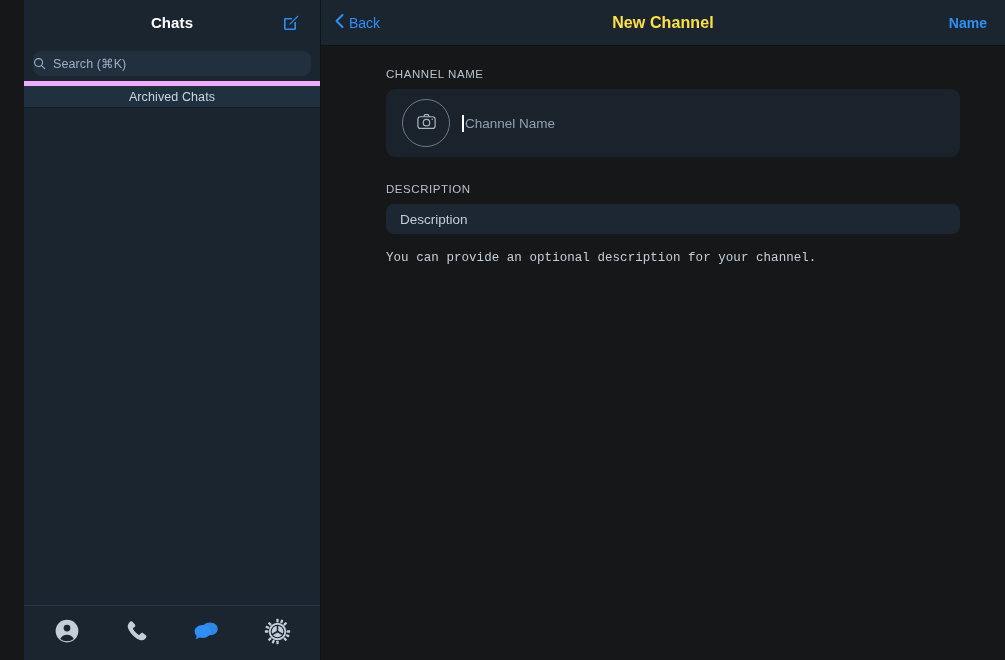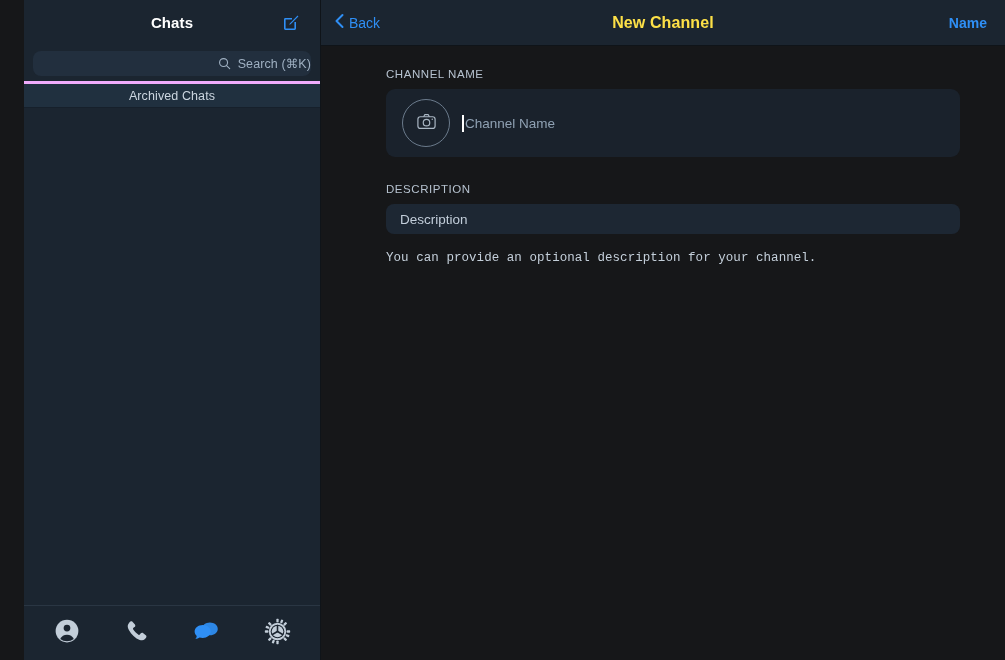--- a/index.html
+++ b/index.html
@@ -60,39 +60,39 @@
     display: flex;
     align-items: center;
   }
   .search-box {
     width: 100%;
     height: 25px;
     background: #222f3e;
     border-radius: 8px;
     display: flex;
     align-items: center;
-    justify-content: flex-end;
+    justify-content: flex-start;
     gap: 7px;
     cursor: text;
   }
   .search-icon { display: flex; align-items: center; }
   .search-ph {
     font-size: 12.5px;
     color: #9fb0c2;
     letter-spacing: 0.1px;
   }
   .archived-row {
     height: 27px;
     flex: 0 0 27px;
     background: #20303f;
     display: flex;
     align-items: center;
     justify-content: center;
     cursor: pointer;
-    border-top: 3px solid #f0abfc;
+    border-top: 5px solid #f0abfc;
     border-bottom: 1px solid #16202b;
   }
   .archived-label {
     font-size: 12.5px;
     color: #ccd6e0;
     letter-spacing: 0.1px;
   }
   .chat-list {
     flex: 1 1 auto;
     background: #1b2530;

